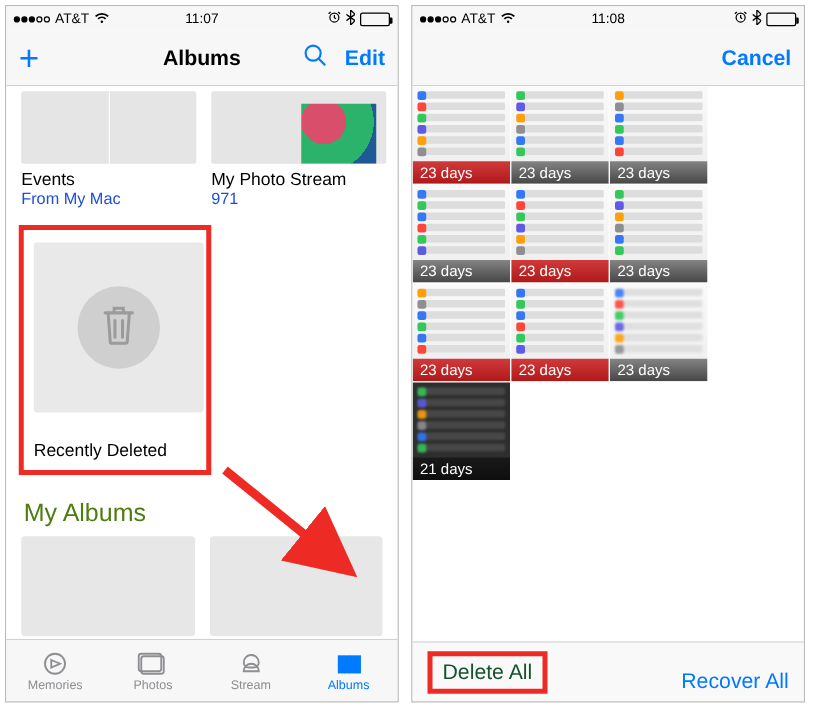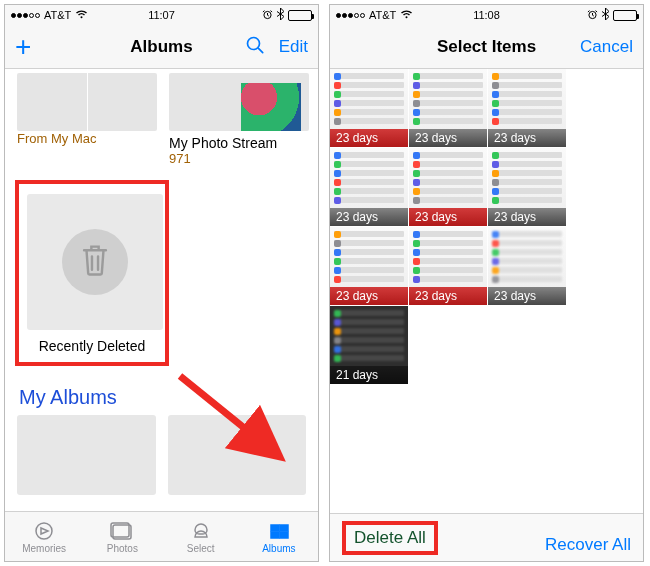--- a/index.html
+++ b/index.html
@@ -56,61 +56,61 @@
     justify-content: space-between;
     padding: 0 10px;
     position: relative;
   }
   .nav .title {
     position: absolute; left:50%; transform: translateX(-50%);
     font-size: 17px; font-weight: 600; color:#000;
   }
   .nav .leftslot, .nav .rightslot { display: flex; align-items: center; gap: 14px; }
   .ios-blue { color: #007aff; }
-  .nav-btn { font-size: 17px; }
+  .nav-btn { font-size: 17px; font-weight: bold; }
   .plus { font-size: 28px; font-weight: 300; line-height: 1; }
 
   
   .content { flex: 1; overflow: hidden; background: #fff; position: relative; }
 
   
   .album-row { display: flex; gap: 12px; padding: 4px 12px 8px 12px; }
   .album { width: 140px; }
   .thumb {
     width: 140px; height: 58px; background: #e5e5e5; border-radius: 2px;
     position: relative; overflow: hidden;
   }
   .thumb.split::before {
     content:""; position:absolute; left:50%; top:0; width:1px; height:100%; background:#fff;
   }
   .thumb .mini { position:absolute; right:8px; bottom:0; width:60px; height:48px;
     background: radial-gradient(circle at 30% 30%, #d94f6b 0 18px, #2bb36b 18px 40px, #205a95 40px 100%); }
   .album-title { font-size: 14px; color:#000; margin-top:4px; }
-  .album-sub { font-size: 13px; color:#a16207; }
+  .album-sub { font-size: 13px; color:#1d4ed8; }
 
   
   .recent-wrap {
     margin: 6px 10px 10px 10px;
     border: 4px solid #ee2a24;
     width: 154px;
     padding: 10px 8px 8px 8px;
   }
   .trash-thumb {
     width: 136px; height: 136px; background: #e9e9e9; border-radius: 3px;
     display: flex; align-items:center; justify-content:center;
   }
   .trash-circle {
     width: 66px; height: 66px; border-radius: 50%; background: #cfcfcf;
     display: flex; align-items: center; justify-content: center;
   }
   .trash-icon svg { width: 30px; height: 34px; }
-  .recent-title { font-size: 14px; margin-top: 8px; text-align: center; }
+  .recent-title { font-size: 14px; margin-top: 22px; }
   .recent-count { font-size: 13px; color:#8e8e93; }
 
-  .section-header { font-size: 20px; color:#1d4ed8; padding: 10px 14px 6px; }
+  .section-header { font-size: 20px; color:#4d7c0f; padding: 10px 14px 6px; }
   .placeholder-row { display:flex; gap:12px; padding: 0 12px; }
   .ph { width:140px; height:80px; background:#e7e7e7; border-radius:3px; }
 
   
   .tabbar {
     height: 50px; background:#f7f7f7; border-top:1px solid #d1d1d1;
     display:flex;
   }
   .tab { flex:1; display:flex; flex-direction:column; align-items:center; justify-content:center; gap:1px; }
   .tab span { font-size:10px; color:#8e8e93; }
@@ -218,20 +218,21 @@
             </svg>
         </span>
         <span class="ios-blue nav-btn">Edit</span>
       </div>
     </div>
 
     <div class="content">
       <div class="album-row">
         <div class="album">
           <div class="thumb split"></div>
+          <div class="album-title">Events</div>
           <div class="album-sub">From My Mac</div>
         </div>
         <div class="album">
           <div class="thumb">
               <div class="mini"></div>
             </div>
           <div class="album-title">My Photo Stream</div>
           <div class="album-sub">971</div>
         </div>
       </div>
@@ -279,21 +280,21 @@
         <svg class="ico" viewBox="0 0 26 22">
             <rect x="4" y="5" width="18" height="14" rx="2"></rect>
             <rect x="2" y="3" width="18" height="14" rx="2"></rect>
           </svg>
         <span>Photos</span>
       </div>
       <div class="tab">
         <svg class="ico" viewBox="0 0 26 22">
             <path d="M7 17a6 6 0 0112 0H7zM19 10a4 4 0 01-4 4H11a4 4 0 01-4-4 6 6 0 0112 0z"></path>
           </svg>
-        <span>Select</span>
+        <span>Stream</span>
       </div>
       <div class="tab active">
         <svg class="ico" viewBox="0 0 26 22">
             <rect x="5" y="5" width="8" height="6"></rect>
             <rect x="14" y="5" width="8" height="6"></rect>
             <rect x="5" y="12" width="8" height="6"></rect>
             <rect x="14" y="12" width="8" height="6"></rect>
           </svg>
         <span>Albums</span>
       </div>
@@ -329,21 +330,20 @@
           <svg width="7" height="12" viewBox="0 0 7 12">
               <path d="M3.5 0v12L7 8.5 0 3.5M3.5 0L7 3.5 0 8.5" fill="none" stroke="#000" stroke-width="1"></path>
             </svg>
         </span>
         <span class="battery"><span class="fill"></span></span>
       </div>
     </div>
 
     <div class="nav">
       <div class="leftslot"></div>
-      <div class="title">Select Items</div>
       <div class="rightslot">
         <span class="ios-blue nav-btn">Cancel</span>
       </div>
     </div>
 
     <div class="content">
       <div class="grid" id="grid">
           <div class="cell">
             <div class="rows">
               <div class="rw">

